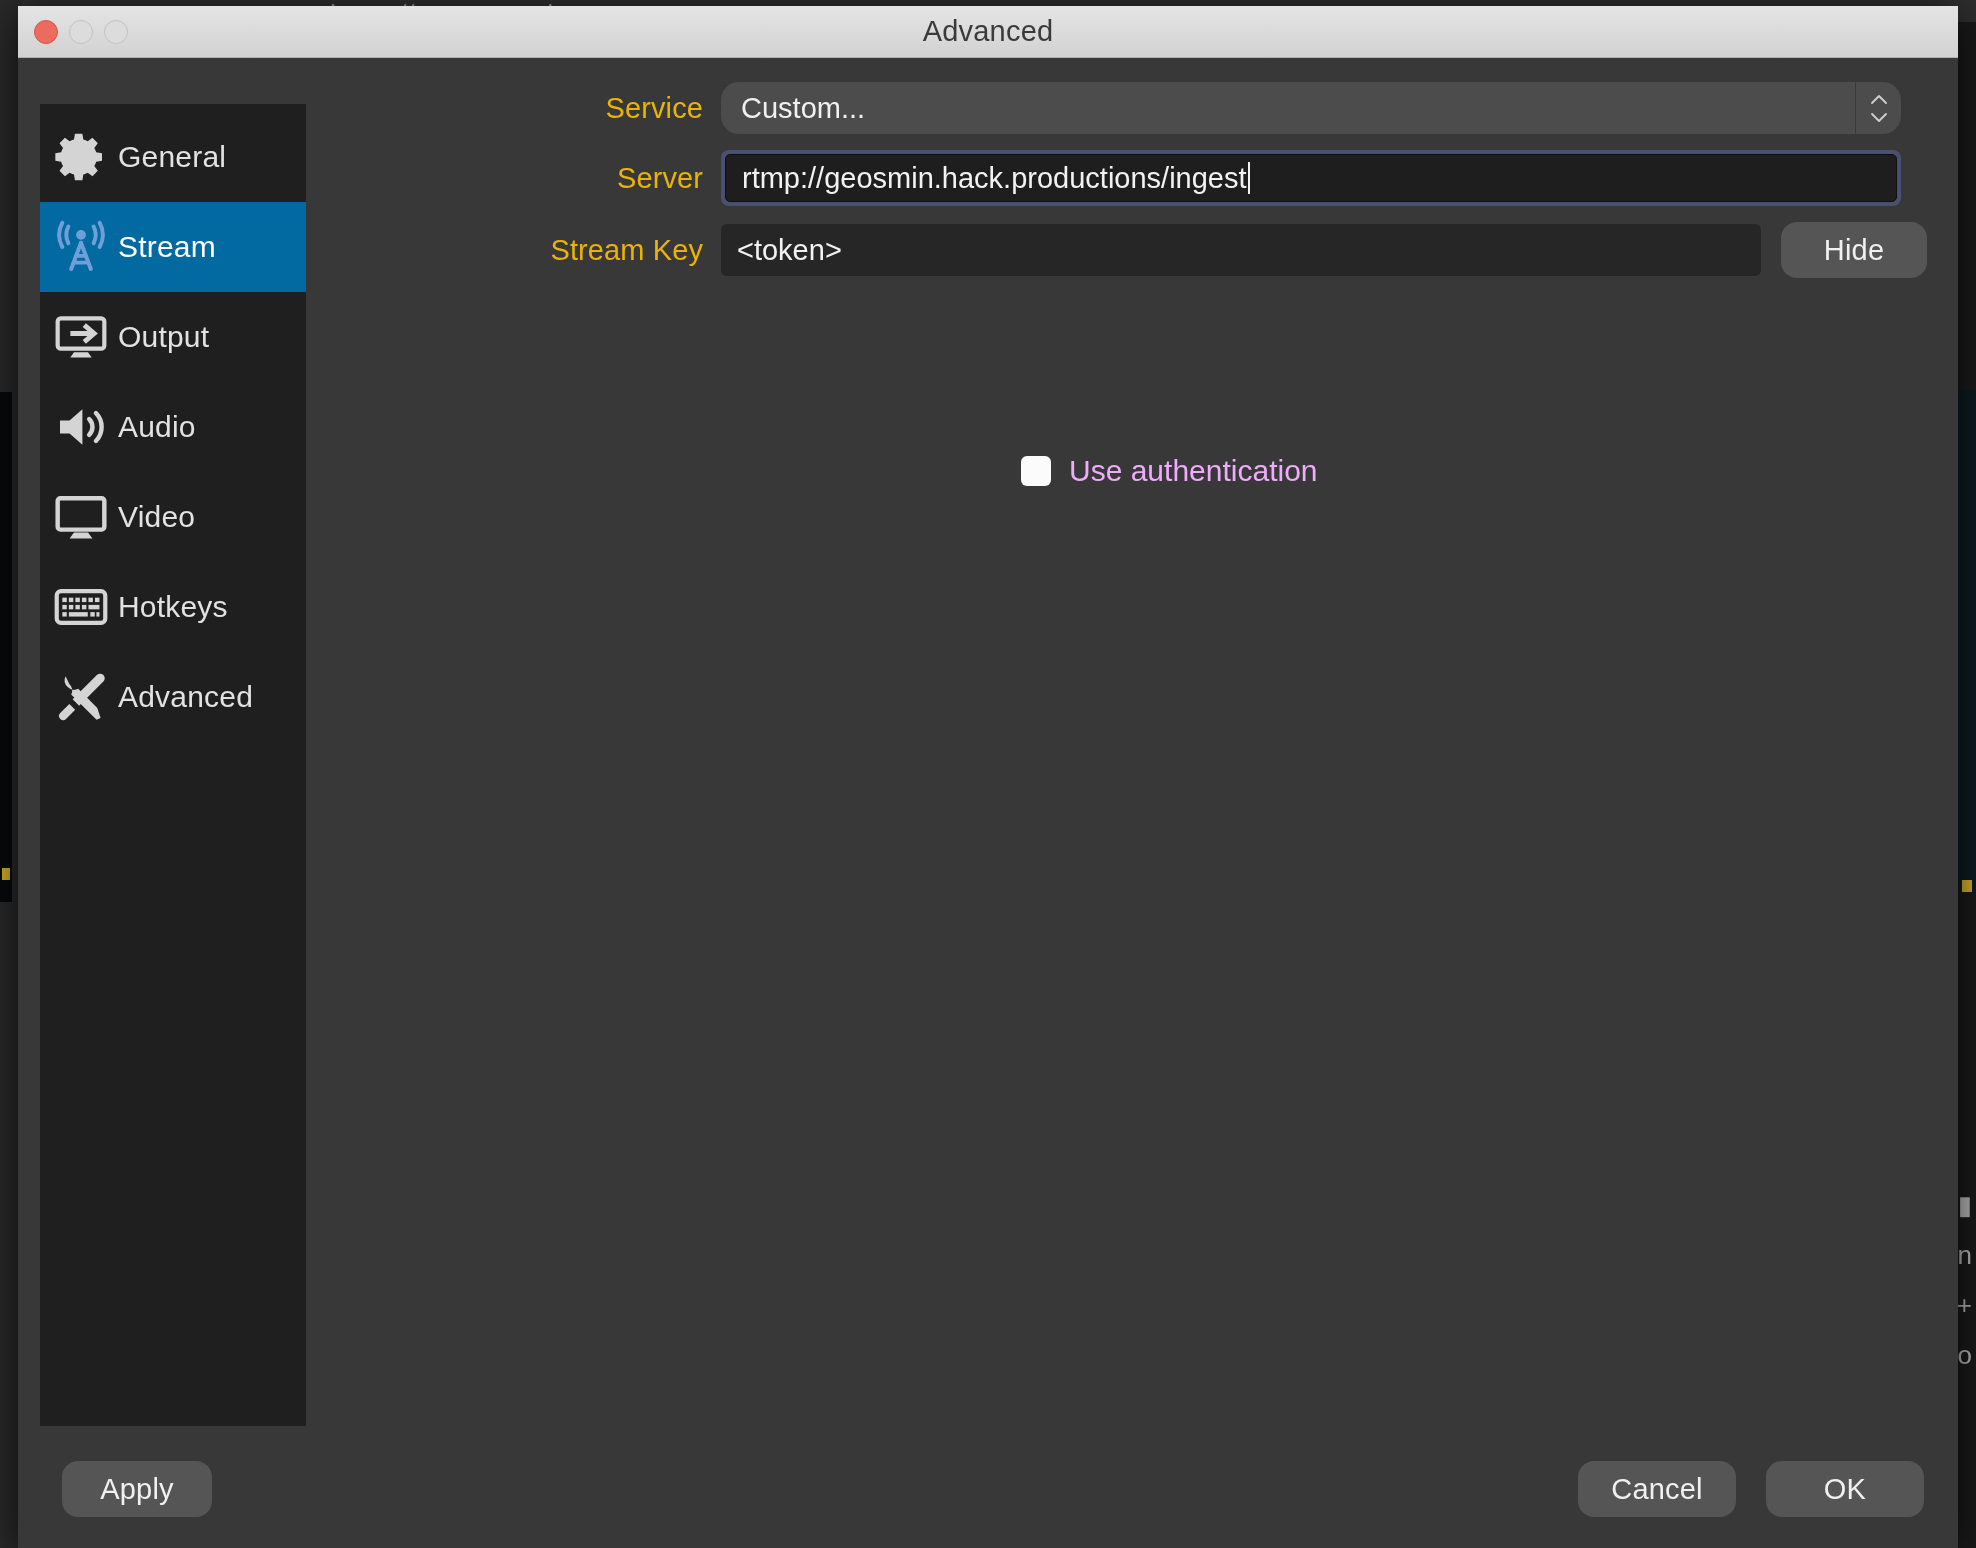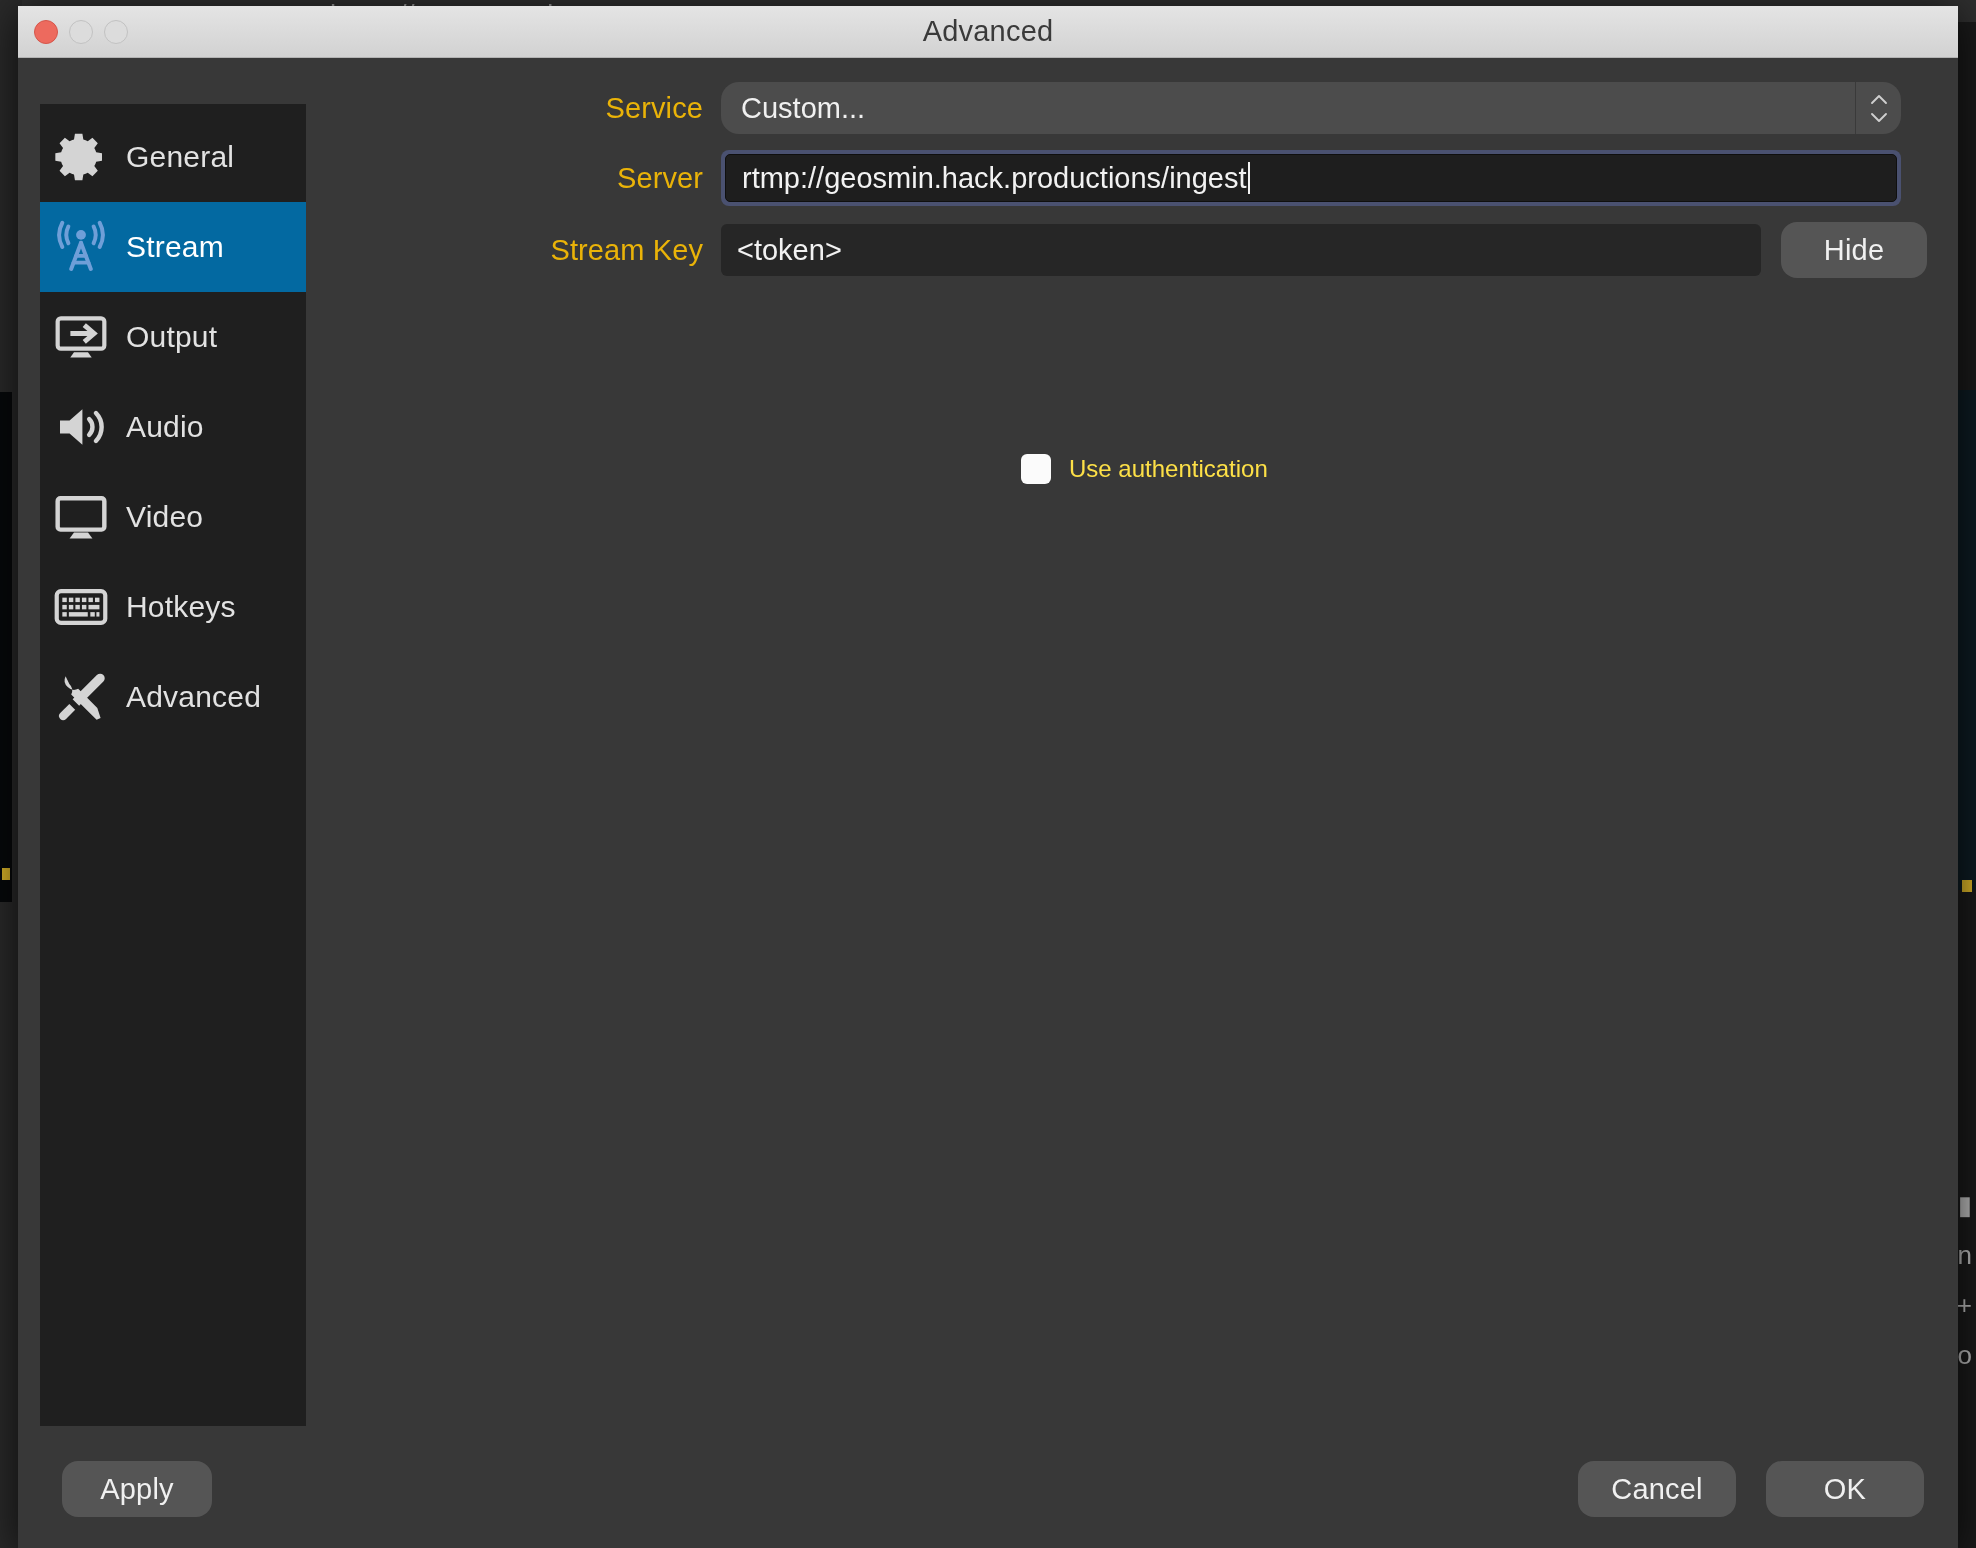--- a/index.html
+++ b/index.html
@@ -126,21 +126,21 @@
     margin: 22px 0 0 22px;
     background: #1f1f1f;
     height: 1322px;
     padding-top: 8px;
   }
   .nav-item {
     display: flex;
     align-items: center;
     height: 90px;
     padding-left: 12px;
-    gap: 16px;
+    gap: 8px;
     cursor: default;
   }
   .nav-item.selected { background: #0369a1; }
   .nav-label {
     font-size: 30px;
     color: #e2e2e2;
     letter-spacing: .2px;
   }
   .nav-item.selected .nav-label { color: #fff; }
   .nav-icon {
@@ -269,22 +269,22 @@
     margin-left: 715px;
     gap: 18px;
   }
   .checkbox {
     width: 30px; height: 30px;
     background: #fbfbfb;
     border-radius: 6px;
     flex: 0 0 30px;
   }
   .check-label {
-    font-size: 24px;
-    color: #fde047;
+    font-size: 30px;
+    color: #f0abfc;
   }
 
   
   #footer {
     flex: 0 0 auto;
     height: 118px;
     display: flex;
     align-items: center;
     padding: 0 34px 0 44px;
     position: relative;

